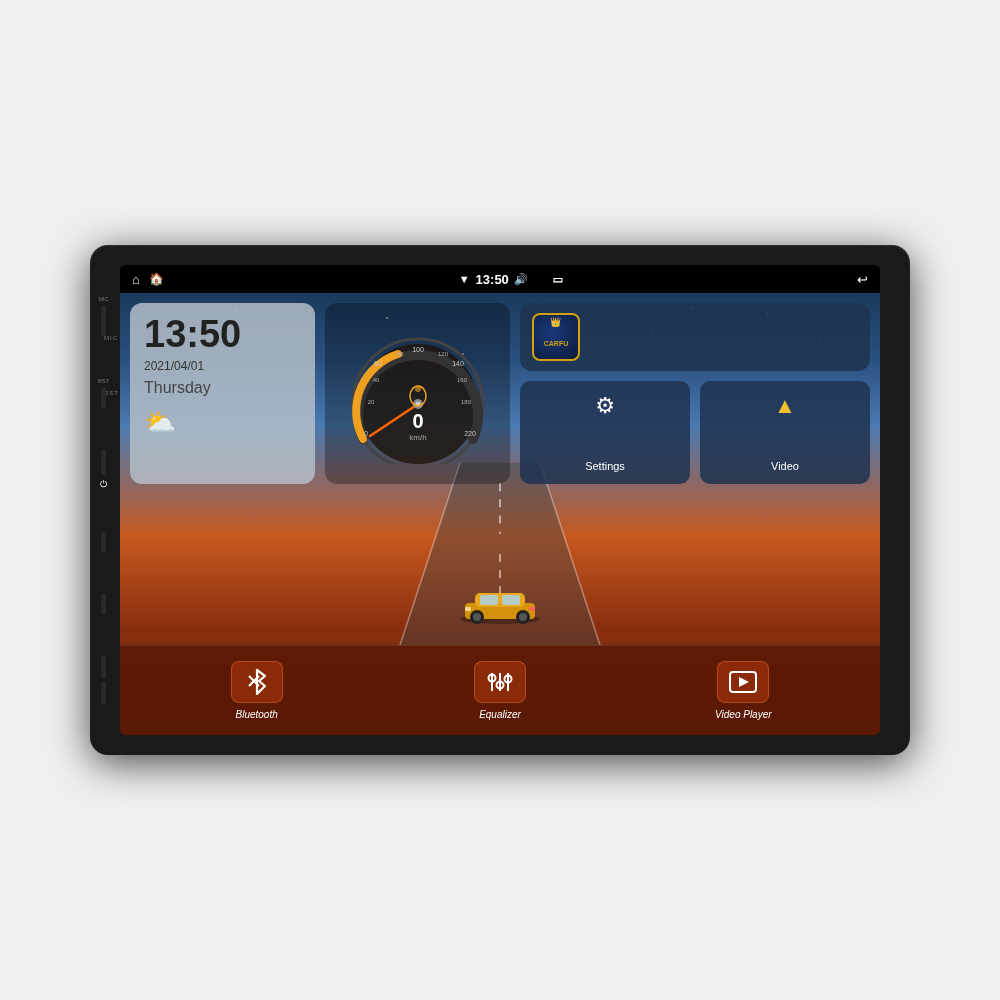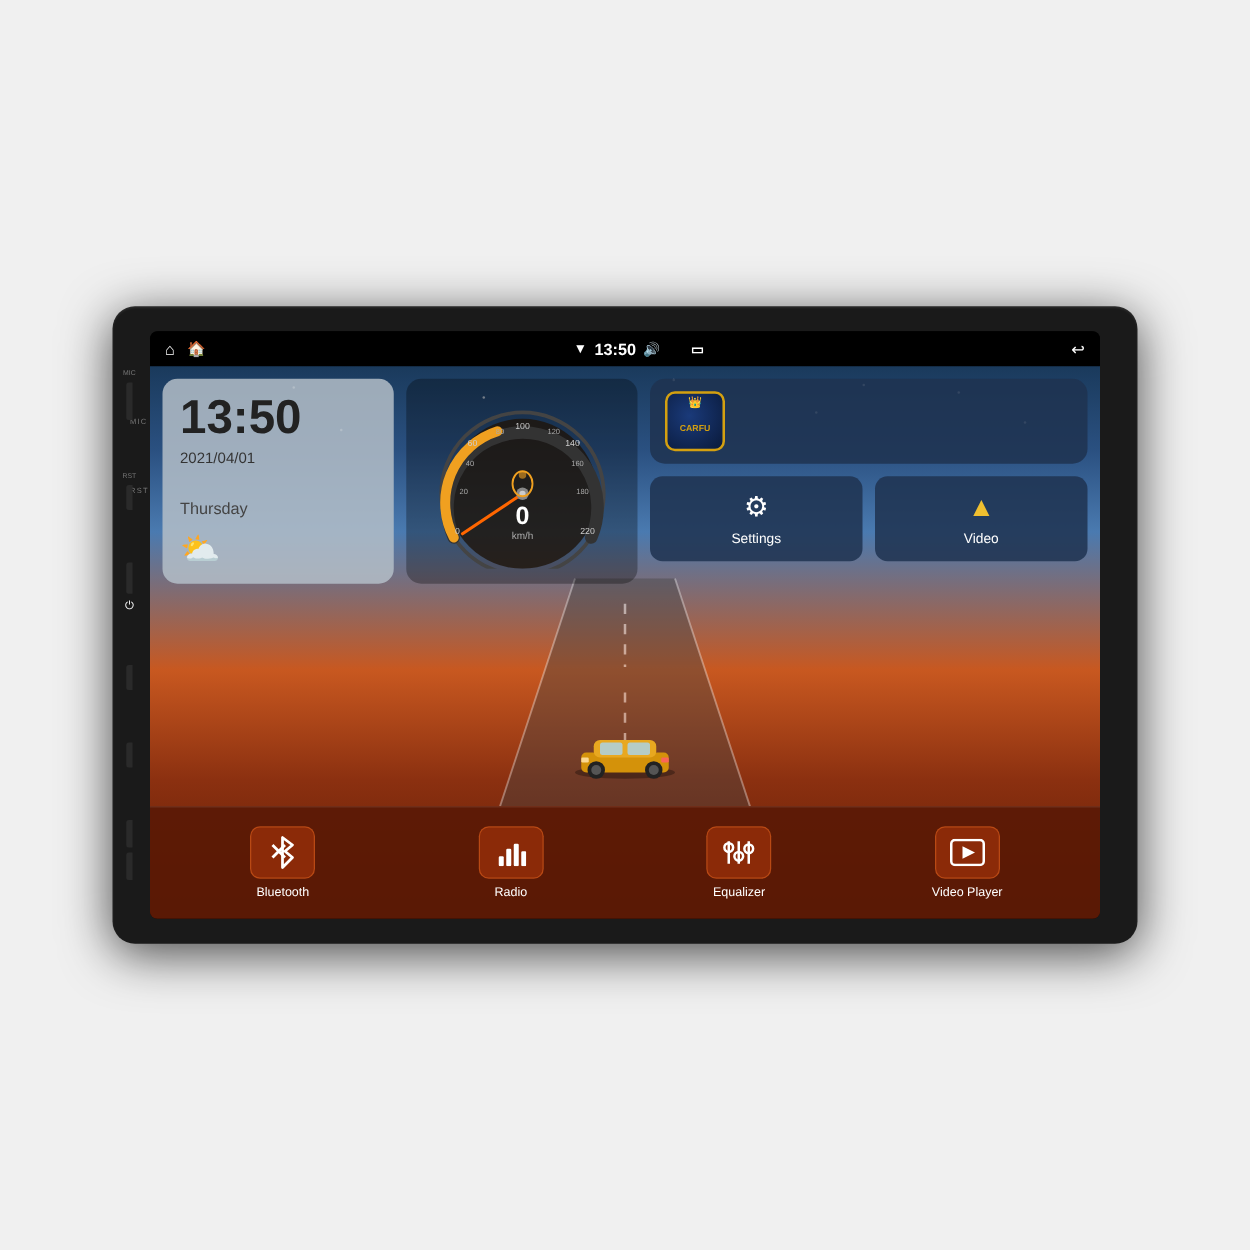--- a/index.html
+++ b/index.html
@@ -112,23 +112,22 @@
       color: #222;
       line-height: 1;
     }
 
     .clock-date {
       font-size: 12px;
       color: #333;
     }
 
     .clock-day {
-      font-size: 13px;
+      font-size: 16px;
       color: #444;
-      margin-top: 20px;
     }
 
     .weather-icon {
       font-size: 26px;
       margin-top: 4px;
     }
 
     
     .speedo-widget {
       width: 185px;
@@ -233,20 +232,21 @@
     }
 
     .action-btn-icon {
       font-size: 22px;
       color: #fff;
     }
 
     .action-btn-label {
       color: #fff;
       font-size: 11px;
+      margin-top: 35px;
     }
 
     
     .bottom-bar {
       position: absolute;
       bottom: 0;
       left: 0;
       right: 0;
       height: 90px;
       background: rgba(90,25,5,0.92);
@@ -257,20 +257,21 @@
       border-top: 1px solid rgba(255,255,255,0.1);
     }
 
     .app-btn {
       display: flex;
       flex-direction: column;
       align-items: center;
       gap: 6px;
       cursor: pointer;
       min-width: 80px;
+      font-style: italic;
     }
 
     .app-btn-icon-wrap {
       width: 52px;
       height: 42px;
       background: rgba(160,50,10,0.7);
       border-radius: 8px;
       display: flex;
       align-items: center;
       justify-content: center;
@@ -462,31 +463,20 @@
           <div class="app-btn-icon-wrap">
             <svg width="22" height="28" viewBox="0 0 22 28">
               <path d="M11 2 L11 26 L19 18 L13 13 L19 8 L11 2 Z" fill="none" stroke="white" stroke-width="2.2" stroke-linejoin="round"></path>
               <path d="M3 8 L13 18" fill="none" stroke="white" stroke-width="2.2"></path>
               <path d="M3 18 L13 8" fill="none" stroke="white" stroke-width="2.2"></path>
             </svg>
           </div>
           <span class="app-btn-label">Bluetooth</span>
         </div>
 
-        <div class="app-btn">
-          <div class="app-btn-icon-wrap">
-            <svg width="24" height="22" viewBox="0 0 24 22">
-              <rect x="2" y="14" width="4" height="8" fill="white" rx="1"></rect>
-              <rect x="8" y="8" width="4" height="14" fill="white" rx="1"></rect>
-              <rect x="14" y="4" width="4" height="18" fill="white" rx="1"></rect>
-              <rect x="20" y="10" width="4" height="12" fill="white" rx="1"></rect>
-            </svg>
-          </div>
-          <span class="app-btn-label">Radio</span>
-        </div>
 
 
         <div class="app-btn">
           <div class="app-btn-icon-wrap">
             <svg width="26" height="24" viewBox="0 0 26 24">
 
               <line x1="5" y1="3" x2="5" y2="21" stroke="white" stroke-width="2"></line>
               <circle cx="5" cy="8" r="3.5" fill="none" stroke="white" stroke-width="2"></circle>
               <line x1="13" y1="3" x2="13" y2="21" stroke="white" stroke-width="2"></line>
               <circle cx="13" cy="15" r="3.5" fill="none" stroke="white" stroke-width="2"></circle>

